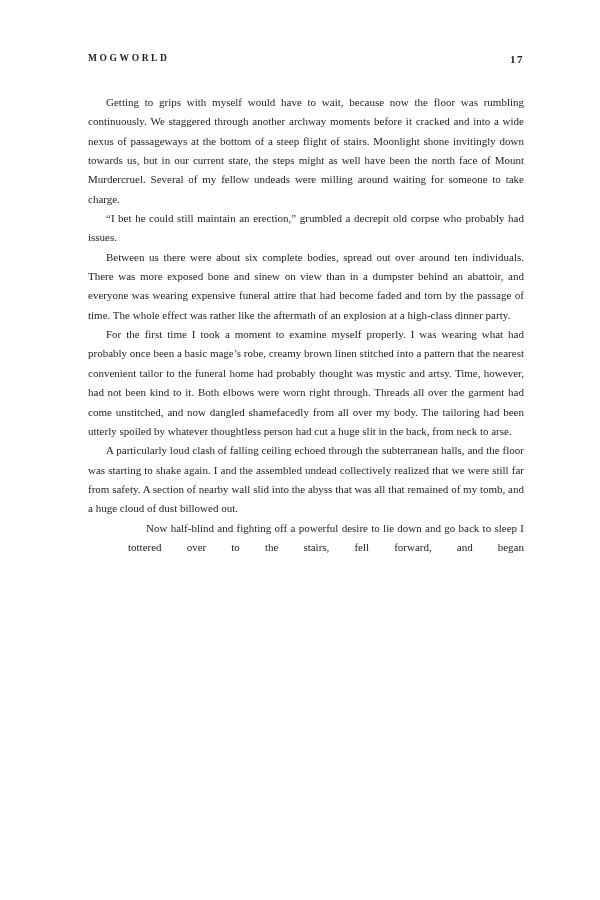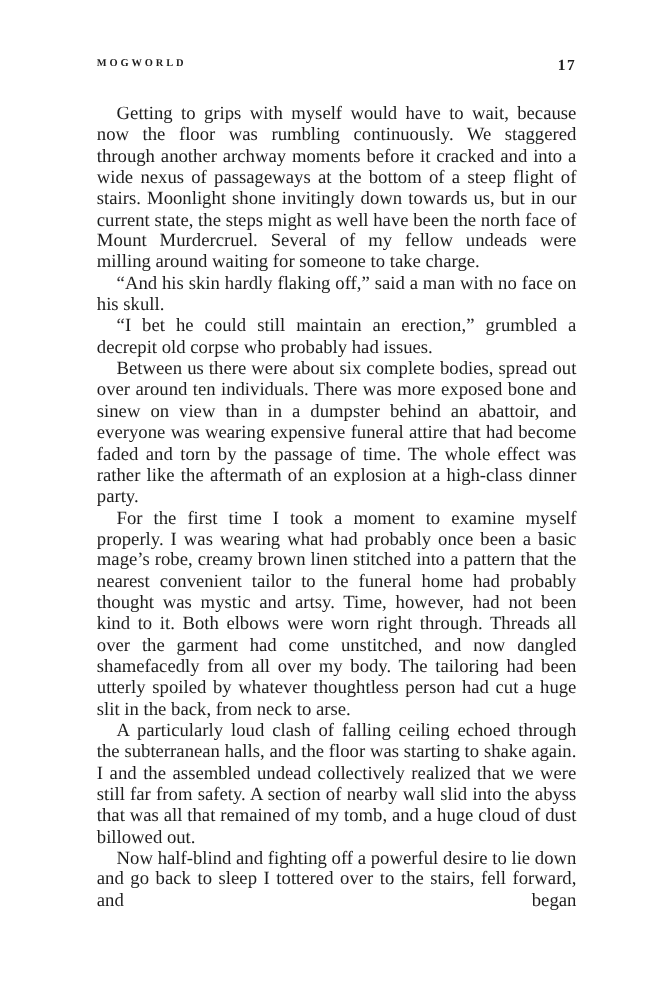--- a/index.html
+++ b/index.html
@@ -30,28 +30,28 @@
       left: 0;
       right: 0;
       text-align: left;
       top: 0;
     }
     .page-number {
       position: absolute;
       right: 0;
       top: 0;
       letter-spacing: 1.5px;
-      font-size: 14px;
+      font-size: 11px;
     }
     .body-text {
       position: absolute;
       top: 93px;
       left: 88px;
       width: 436px;
-      font-size: 17px;
+      font-size: 11px;
       line-height: 19.35px;
     }
     .body-text p {
       margin: 0;
       text-indent: 18px;
       text-align: justify;
       hyphens: manual;
     }
     .body-text p.ragged {
       text-align-last: left;
@@ -60,19 +60,18 @@
 </head>
 <body>
 
 <div class="running-head">
   <div class="running-title">MOGWORLD</div>
   <div class="page-number">17</div>
 </div>
 
 <div class="body-text">
   <p>Getting to grips with myself would have to wait, because now the floor was rumbling continuously. We staggered through another archway moments before it cracked and into a wide nexus of passageways at the bottom of a steep flight of stairs. Moonlight shone invitingly down towards us, but in our current state, the steps might as well have been the north face of Mount Murdercruel. Several of my fellow undeads were milling around waiting for someone to take charge.</p>
-  <p>“And his skin hardly flaking off,” said a man with no face on his skull.</p>
   <p>“I bet he could still maintain an erection,” grumbled a decrepit old corpse who probably had issues.</p>
   <p>Between us there were about six complete bodies, spread out over around ten individuals. There was more exposed bone and sinew on view than in a dumpster behind an abattoir, and everyone was wearing expensive funeral attire that had become faded and torn by the passage of time. The whole effect was rather like the aftermath of an explosion at a high-class dinner party.</p>
   <p>For the first time I took a moment to examine myself properly. I was wearing what had probably once been a basic mage’s robe, creamy brown linen stitched into a pattern that the nearest convenient tailor to the funeral home had probably thought was mystic and artsy. Time, however, had not been kind to it. Both elbows were worn right through. Threads all over the garment had come unstitched, and now dangled shame­facedly from all over my body. The tailoring had been utterly spoiled by whatever thoughtless person had cut a huge slit in the back, from neck to arse.</p>
   <p>A particularly loud clash of falling ceiling echoed through the subter­ranean halls, and the floor was starting to shake again. I and the assembled undead collectively realized that we were still far from safety. A section of nearby wall slid into the abyss that was all that remained of my tomb, and a huge cloud of dust billowed out.</p>
-  <p class="ragged" style="text-align-last: justify;">Now half-blind and fighting off a powerful desire to lie down and go back to sleep I tottered over to the stairs, fell forward, and began</p>
+  <p class="ragged" style="text-align-last: justify; margin-left: 40px;">Now half-blind and fighting off a powerful desire to lie down and go back to sleep I tottered over to the stairs, fell forward, and began</p>
 </div>
 
 </body></html>

